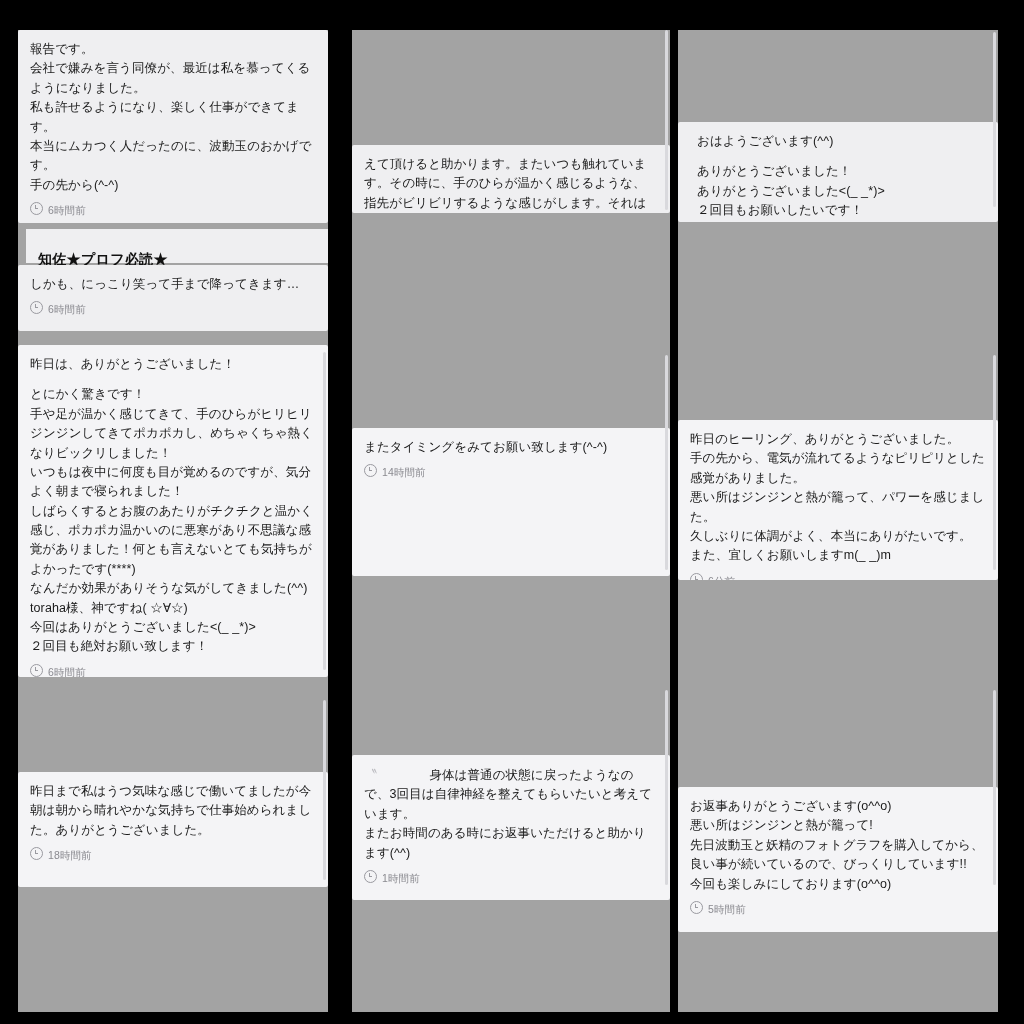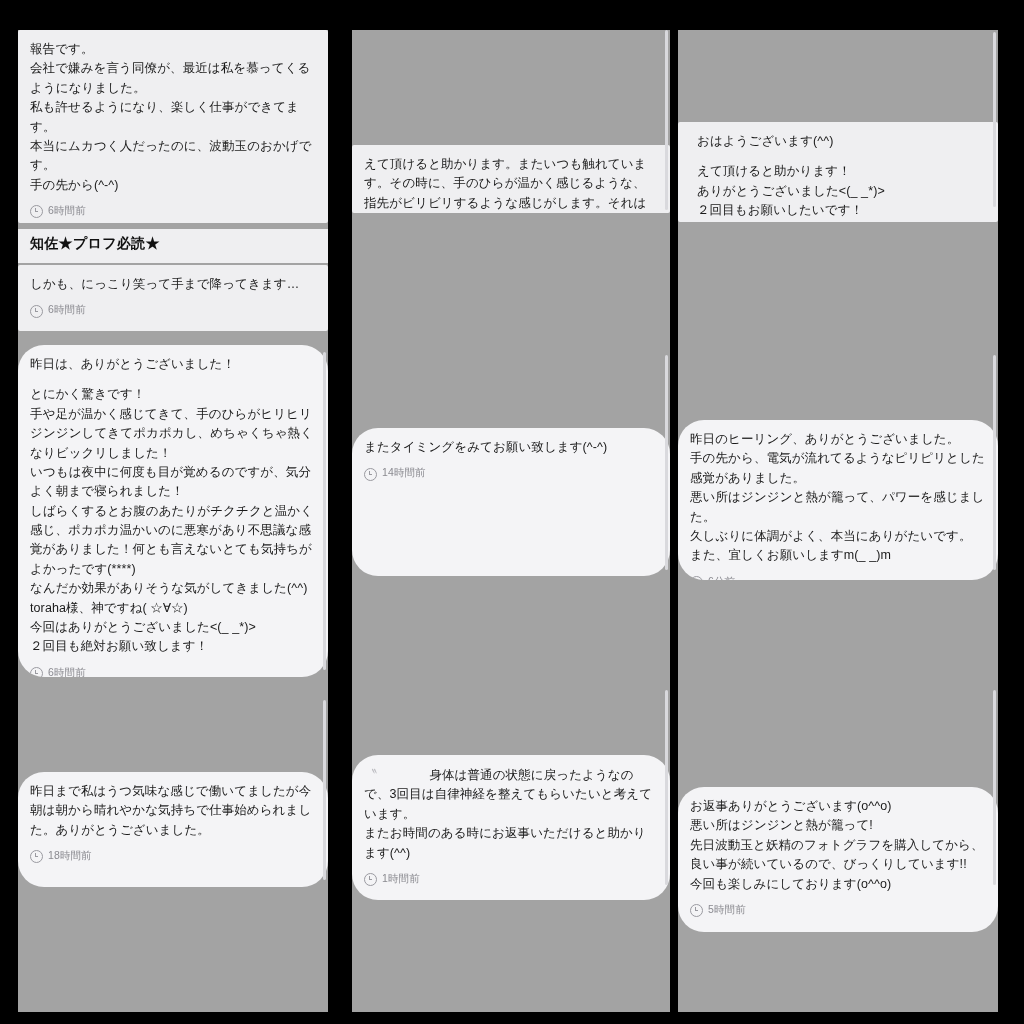--- a/index.html
+++ b/index.html
@@ -40,47 +40,46 @@
     font-size: 12.5px;
     line-height: 1.55;
     letter-spacing: 0.1px;
     overflow: hidden;
   }
   .card.plain {
     background: #efeff1;
   }
   .card.bright {
     background: #f4f4f6;
-    border-radius: 26px;
   }
   .card p {
     margin: 0;
     white-space: pre-wrap;
   }
   .card p.gap {
     margin-top: 11px;
   }
   .name {
     font-size: 14px;
     font-weight: bold;
     color: #111;
     padding: 2px 0 4px 0;
     letter-spacing: 0.3px;
   }
   .namebar {
     position: absolute;
-    left: 0;
+    left: 8px;
     width: 100%;
     box-sizing: border-box;
     background: #efeff1;
-    padding: 4px 12px 2px 12px;
+    padding: 20px 12px 2px 12px;
   }
   .time {
     display: flex;
-    align-items: flex-end;
+    align-items: flex-start;
     gap: 5px;
     margin-top: 7px;
     font-size: 10.5px;
     color: #8a8a90;
   }
   .clock {
     display: inline-block;
     width: 11px;
     height: 11px;
     border: 1.2px solid #9a9aa0;
@@ -206,21 +205,21 @@
 
     <div class="scrollstrip" style="right:2px; top:30px; height:180px;"></div>
     <div class="scrollstrip" style="right:2px; top:355px; height:215px;"></div>
     <div class="scrollstrip" style="right:2px; top:690px; height:195px;"></div>
   </div>
 
   <div class="col col-3">
 
     <div class="card plain" style="top:122px; height:100px;padding-left:19px;">
       <p>おはようございます(^^)</p>
-      <p class="gap">えて頂けると助かります！</p>
+      <p class="gap">ありがとうございました！</p>
       <p>ありがとうございました&lt;(_ _*)&gt;</p>
       <p>２回目もお願いしたいです！</p>
     </div>
 
     <div class="card bright" style="top:420px; height:160px;">
       <p>昨日のヒーリング、ありがとうございました。</p>
       <p>手の先から、電気が流れてるようなピリピリとした感覚がありました。</p>
       <p>悪い所はジンジンと熱が籠って、パワーを感じました。</p>
       <p>久しぶりに体調がよく、本当にありがたいです。</p>
       <p>また、宜しくお願いしますm(_ _)m</p>

